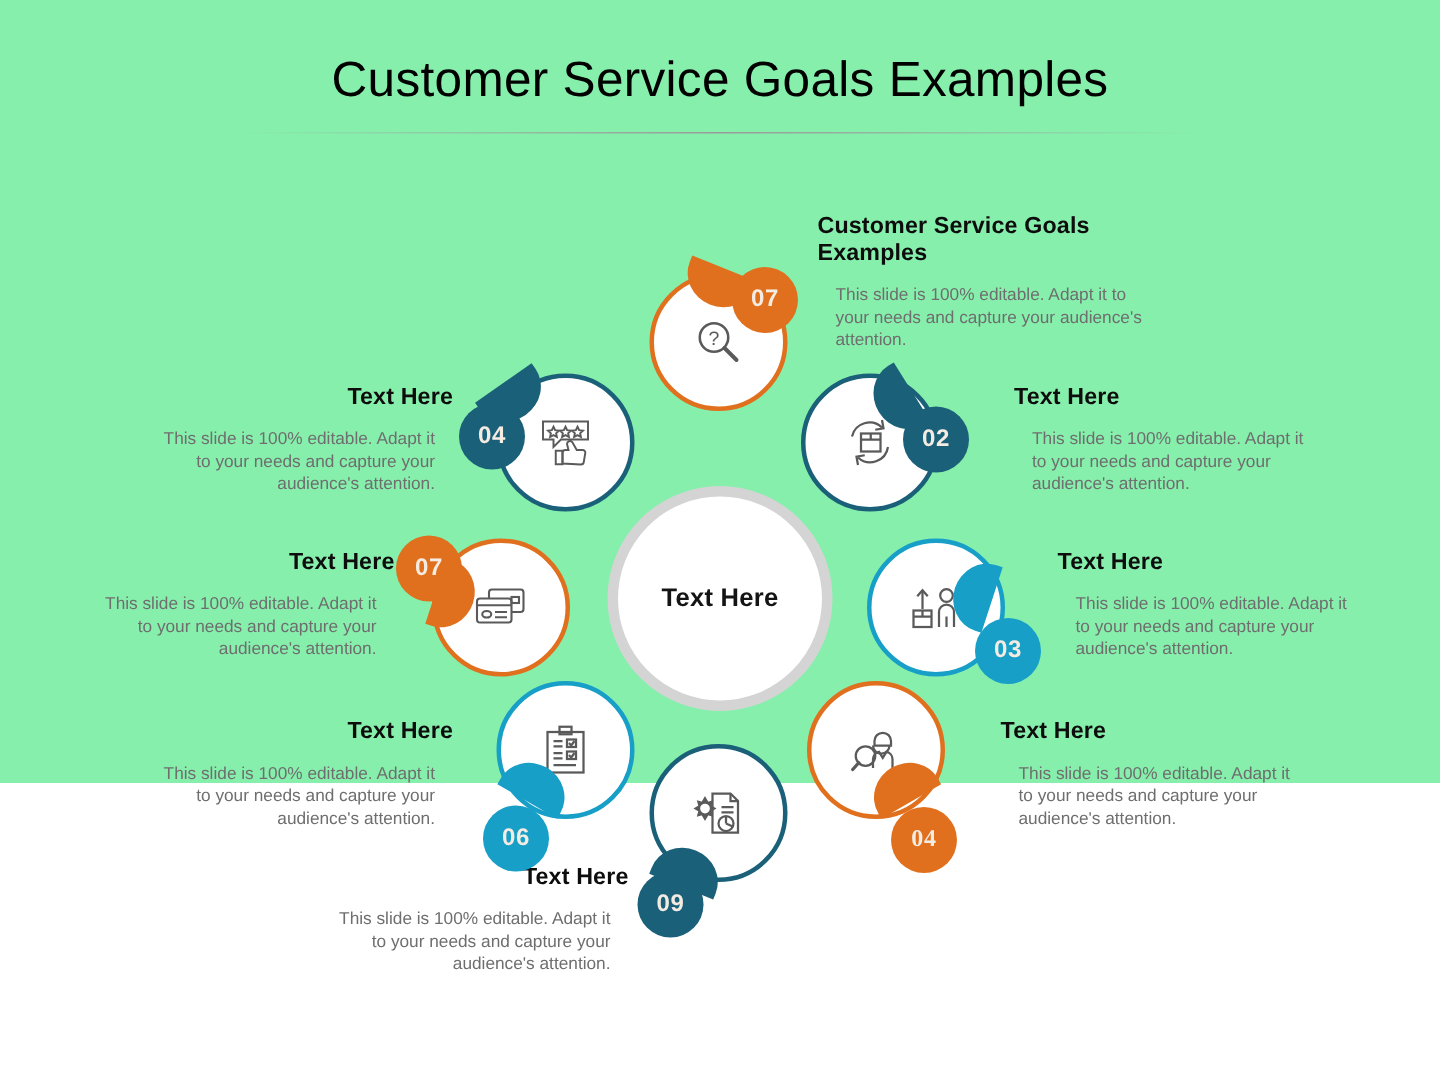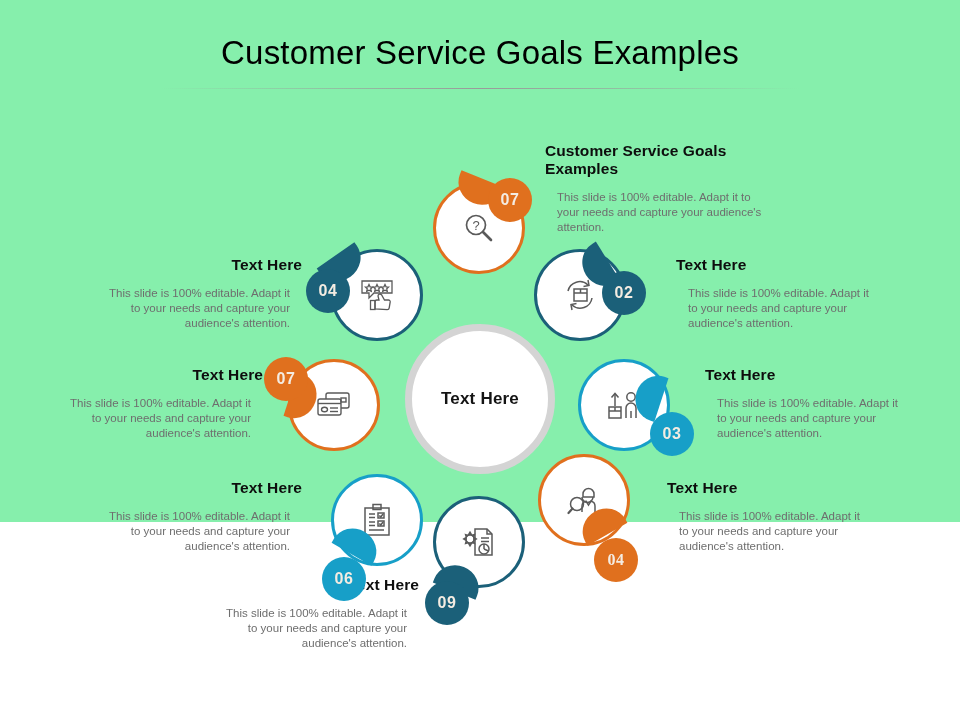--- a/index.html
+++ b/index.html
@@ -231,21 +231,21 @@
                    M14.4 11.6 l-.6 2.2 l-1.6-1.6 z M5.6 20.4 l.6-2.2 l1.6 1.6 z"></path>
         </svg>
       </div>
       <div class="badge" style="left:-8px;top:85px;">09</div>
     </div>
     <div class="tb left" style="left:204px;top:480px;">
       <p class="h">Text Here</p>
       <p class="p">This slide is 100% editable. Adapt it to your needs and capture your audience's attention.</p>
     </div>
 
-    <div class="node c-blue" style="left:331px;top:378px;">
+    <div class="node c-blue" style="left:331px;top:358px;">
       <div class="tail" style="left:4px;top:56px;transform:rotate(210deg);">
           <i style="background:#179FC8;"></i>
         </div>
       <div class="ring"></div>
       <div class="glyph">
         <svg width="36" height="36" viewBox="0 0 36 36" fill="none" stroke="#5a5a5a" stroke-width="1.5">
           <rect x="6" y="6" width="24" height="27"></rect>
           <rect x="14" y="2.5" width="8" height="5"></rect>
           <rect x="19" y="11" width="6" height="5"></rect>
           <polyline points="20.3,13.4 21.8,15 24,12"></polyline>

